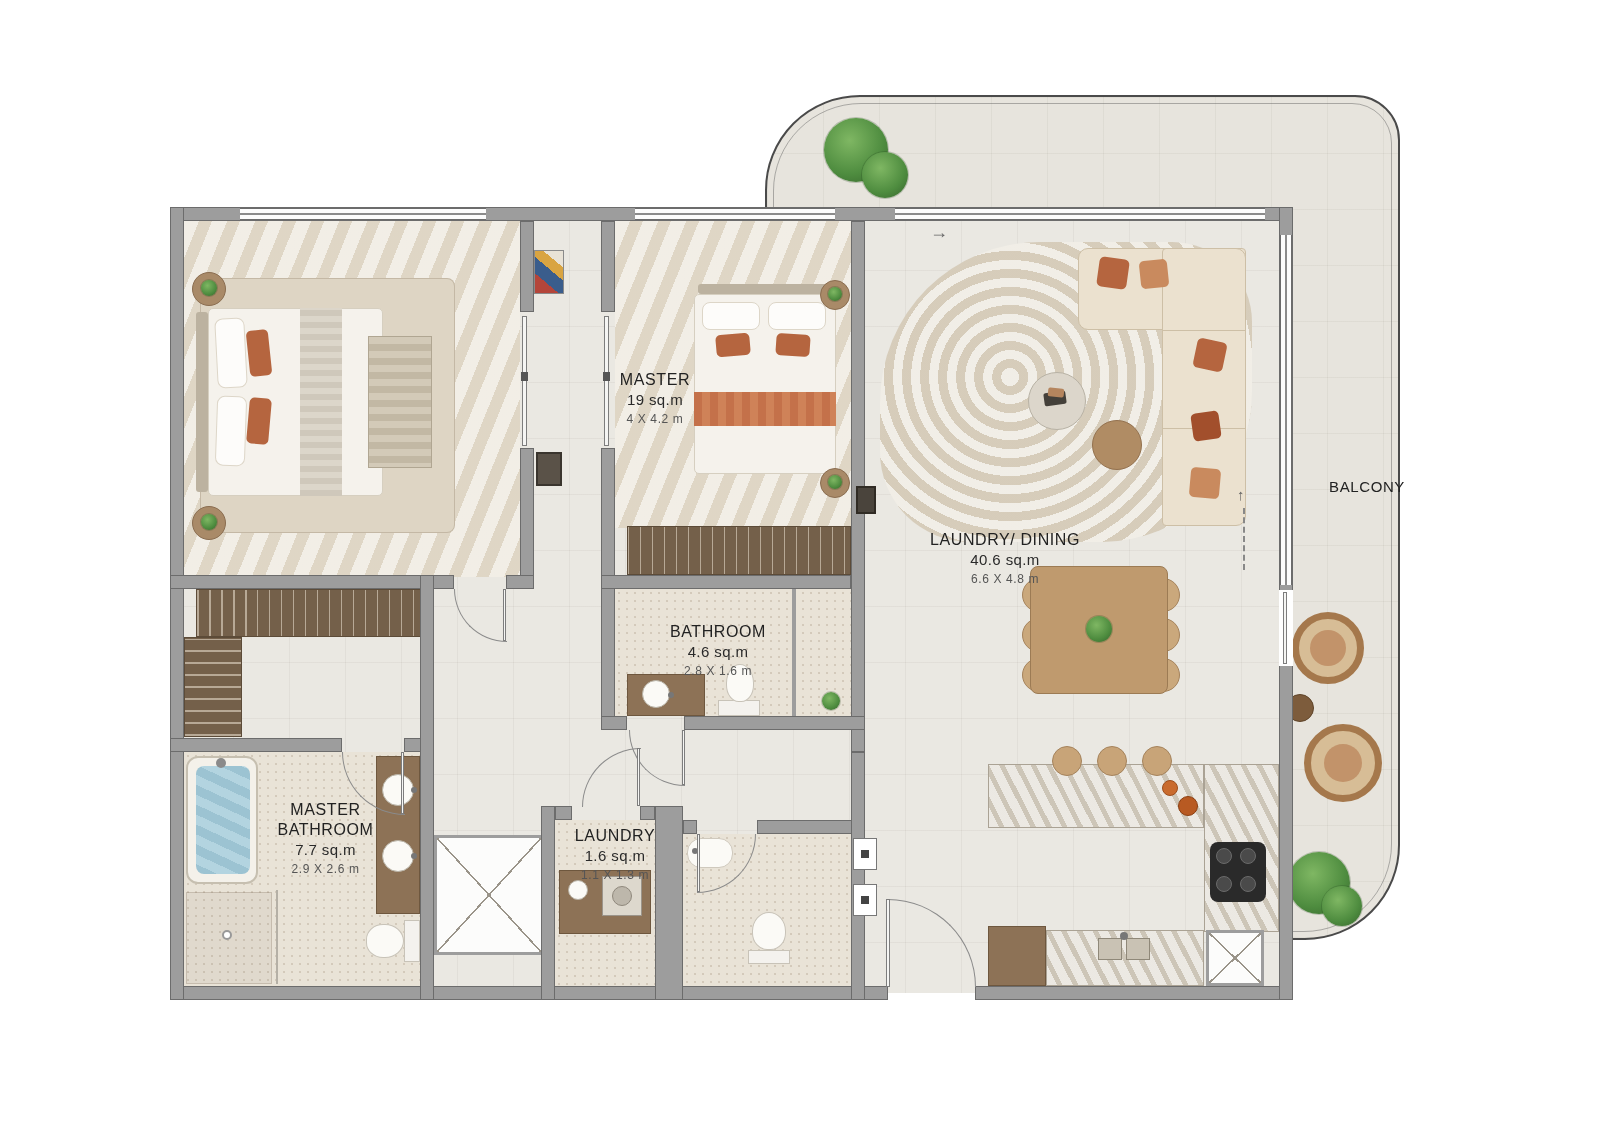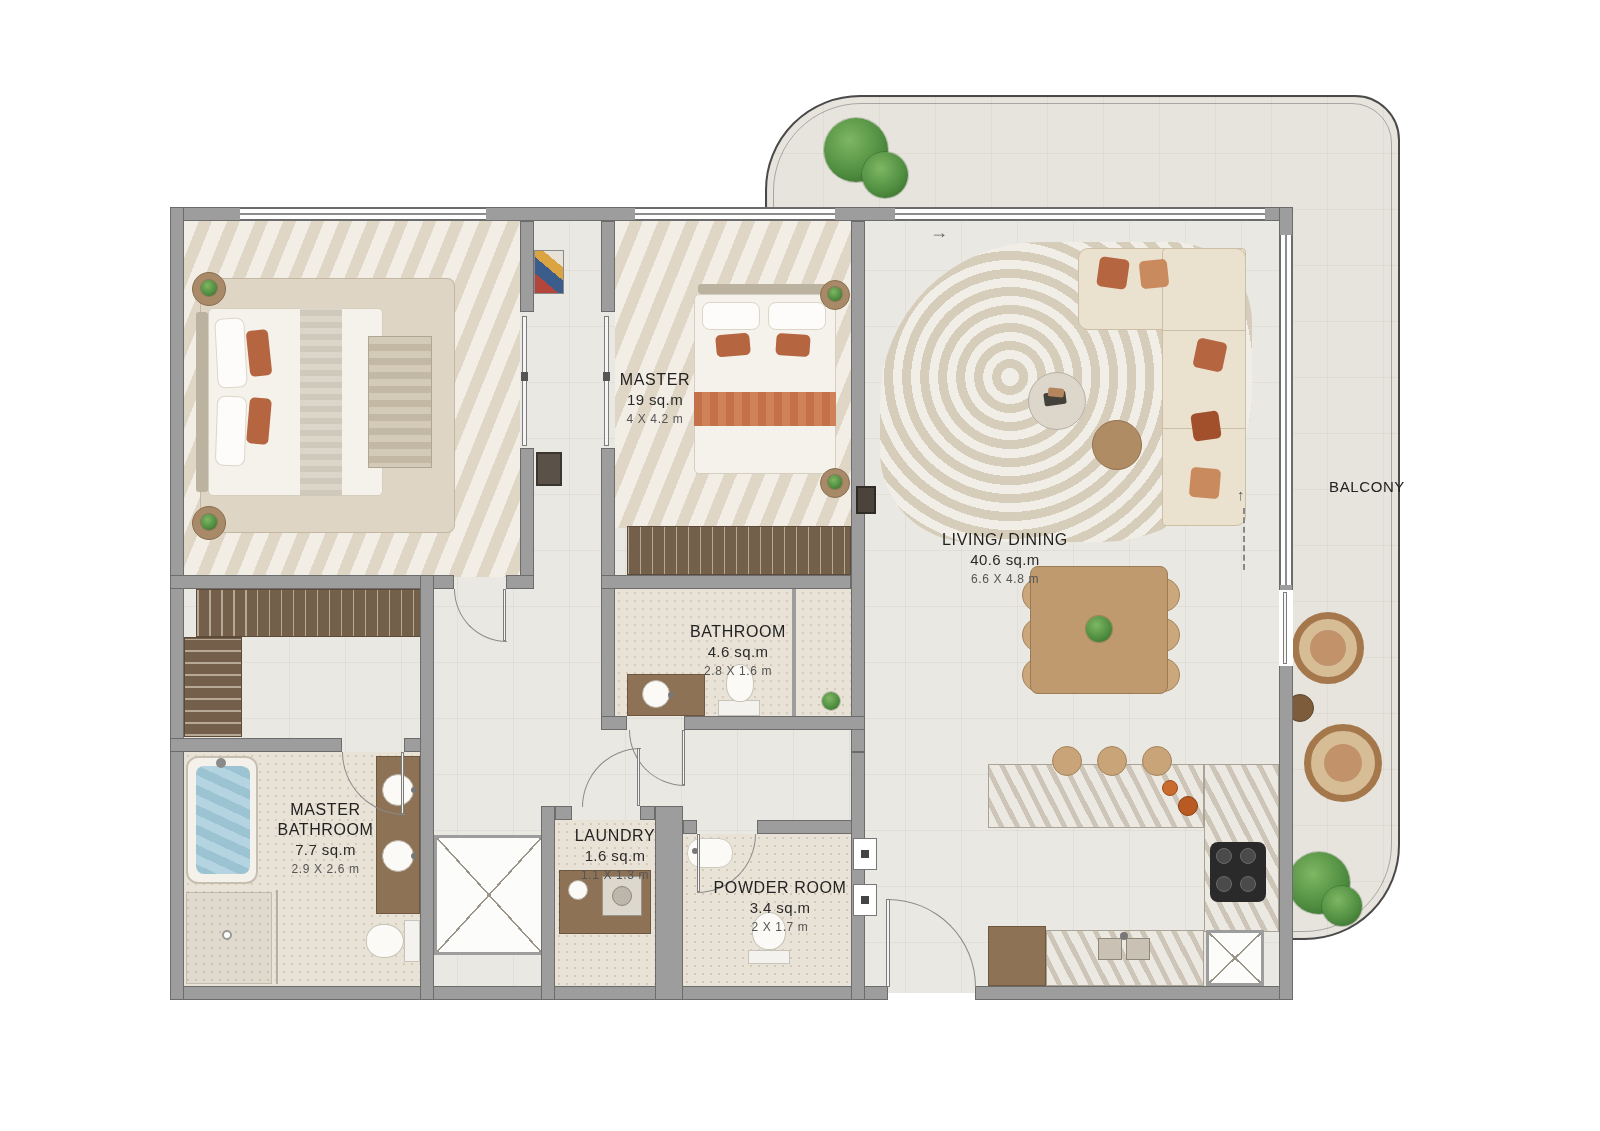--- a/index.html
+++ b/index.html
@@ -243,41 +243,36 @@
   <div class="note" style="left:930px;top:222px;font-size:18px">→</div>
   <div class="note" style="left:1243px;top:508px;width:0;height:62px;border-left:2px dashed #888"></div>
   <div class="note" style="left:1237px;top:486px;font-size:15px">↑</div>
 
   <div class="label" style="left:585px;top:370px;width:140px">
     <div class="rname">MASTER</div>
     <div class="rarea">19 sq.m</div>
     <div class="rdims">4 X 4.2 m</div>
   </div>
   <div class="label" style="left:905px;top:530px;width:200px">
-    <div class="rname">LIVING/ DINING</div>
+    <div class="rname">LAUNDRY/ DINING</div>
     <div class="rarea">40.6 sq.m</div>
     <div class="rdims">6.6 X 4.8 m</div>
   </div>
-  <div class="label" style="left:658px;top:622px;width:160px">
+  <div class="label" style="left:638px;top:622px;width:160px">
     <div class="rname">BATHROOM</div>
     <div class="rarea">4.6 sq.m</div>
     <div class="rdims">2.8 X 1.6 m</div>
   </div>
   <div class="label" style="left:258px;top:800px;width:135px">
     <div class="rname">MASTER BATHROOM</div>
     <div class="rarea">7.7 sq.m</div>
     <div class="rdims">2.9 X 2.6 m</div>
   </div>
   <div class="label" style="left:545px;top:826px;width:140px">
     <div class="rname">LAUNDRY</div>
     <div class="rarea">1.6 sq.m</div>
     <div class="rdims">1.1 X 1.3 m</div>
   </div>
-  <div class="label" style="left:700px;top:878px;width:160px">
-    <div class="rname">POWDER ROOM</div>
-    <div class="rarea">3.4 sq.m</div>
-    <div class="rdims">2 X 1.7 m</div>
-  </div>
   <div class="label" style="left:1303px;top:478px;width:128px">
     <div class="rname" style="font-size:15px">BALCONY</div>
   </div>
 
 </div>
 
 </body></html>

